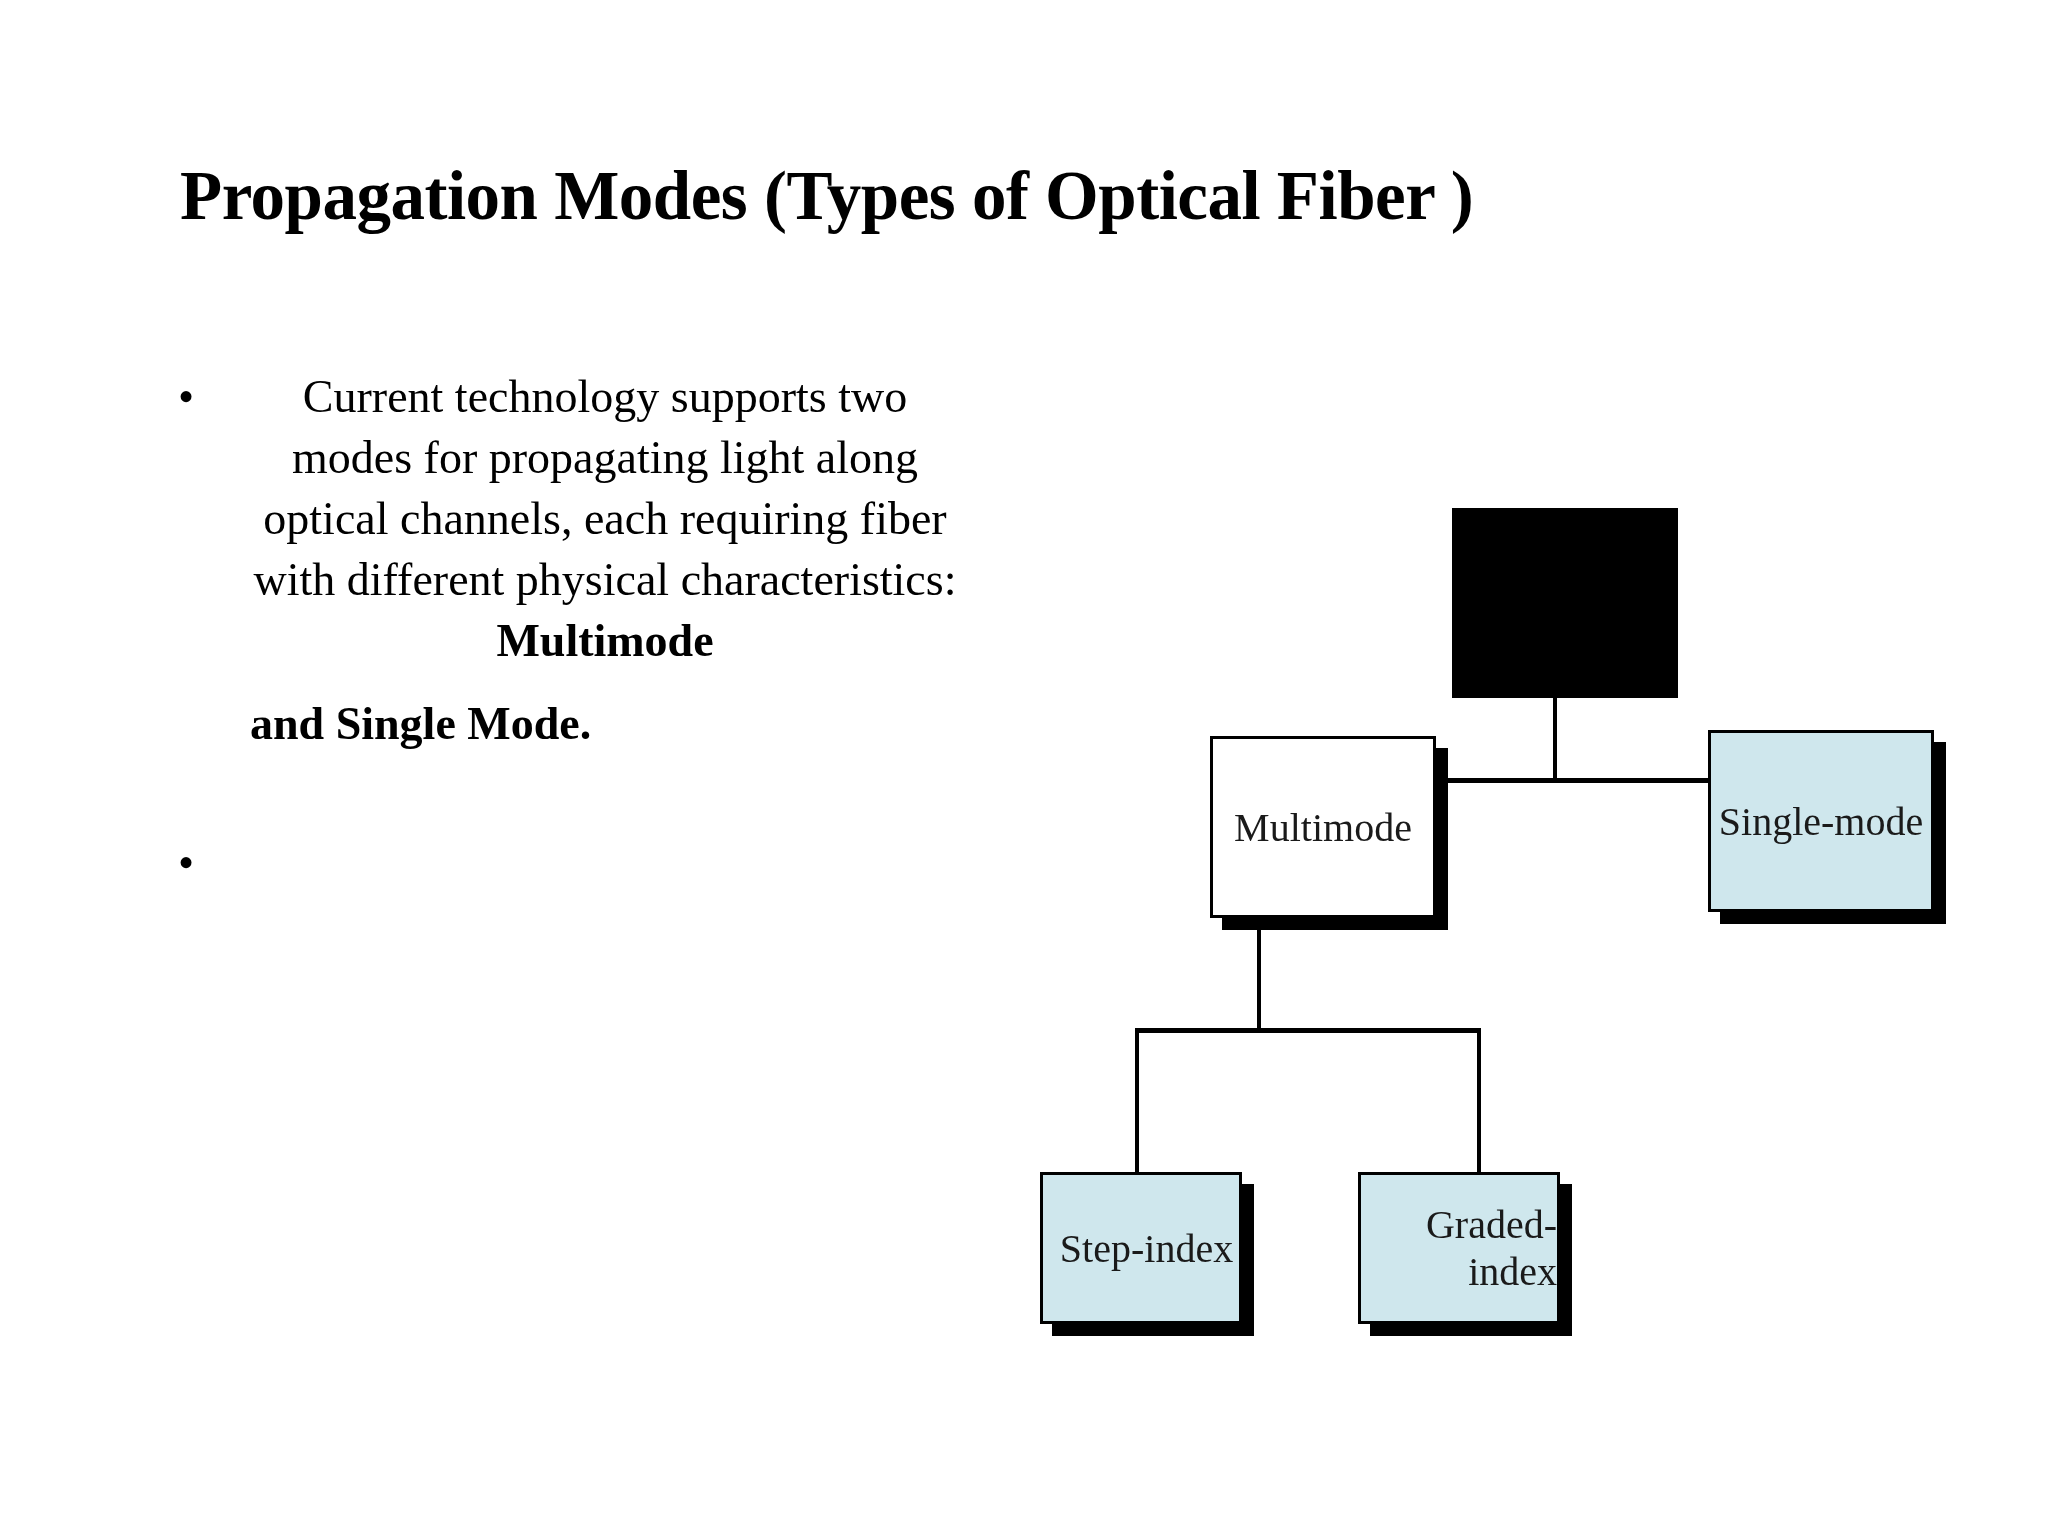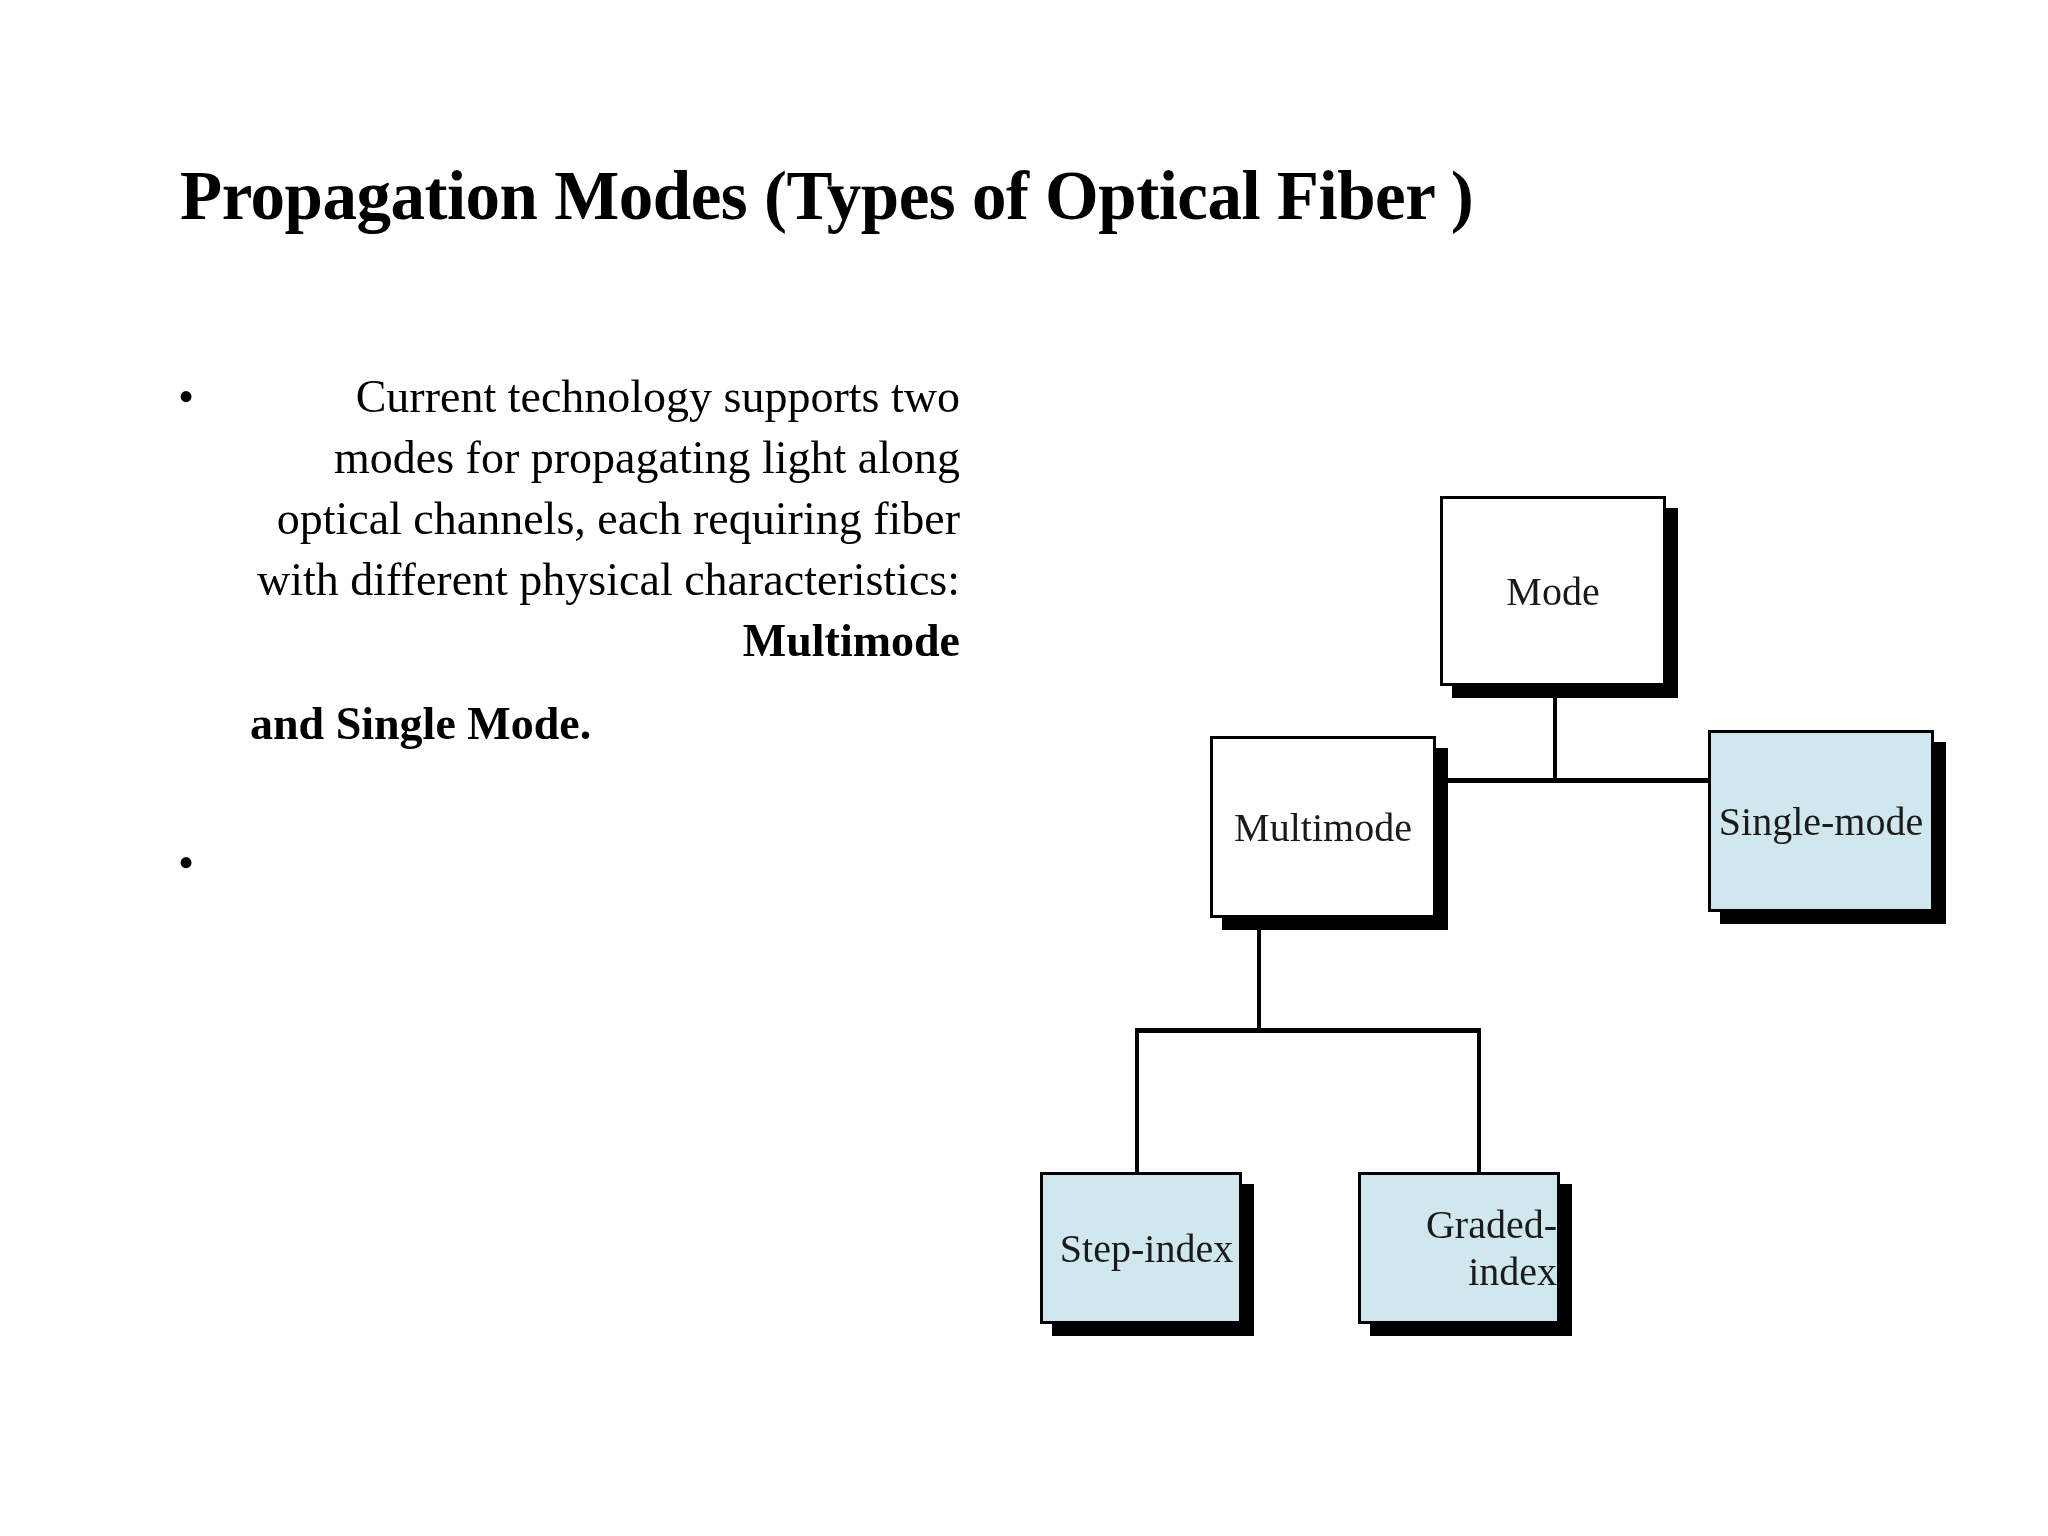--- a/index.html
+++ b/index.html
@@ -61,21 +61,21 @@
     line-height: 61px;
     color: #000000;
     text-align: left;
   }
 
   .bullet-text {
     margin-left: 80px;
     font-size: 46px;
     line-height: 61px;
     color: #000000;
-    text-align: right;
+    text-align: center;
     font-family: "Liberation Serif", "DejaVu Serif", serif;
   }
 
   .bullet-text b {
     font-weight: bold;
   }
 
   .bullet-tail {
     margin-left: 80px;
     font-size: 46px;
@@ -169,23 +169,20 @@
     <div class="edge-h" style="left:237px; top:318px; width:598px;"></div>
     <div class="edge-v" style="left:237px; top:318px; height:118px;"></div>
     <div class="edge-v" style="left:831px; top:318px; height:112px;"></div>
 
     <div class="edge-v" style="left:237px; top:450px; height:118px;"></div>
     <div class="edge-v" style="left:237px; top:560px; height:12px;"></div>
     <div class="edge-h" style="left:115px; top:568px; width:346px;"></div>
     <div class="edge-v" style="left:115px; top:568px; height:148px;"></div>
     <div class="edge-v" style="left:457px; top:568px; height:148px;"></div>
 
-    <div class="node" style="left:420px; top:36px;  width:226px; height:190px;">
-      <span>Mode</span>
-    </div>
 
     <div class="node" style="left:190px; top:276px; width:226px; height:182px;">
       <span>Multimode</span>
     </div>
 
     <div class="node blue" style="left:688px; top:270px; width:226px; height:182px;">
       <span>Single-mode</span>
     </div>
 
     <div class="node blue" style="left:20px;  top:712px; width:202px; height:152px;padding-left:11px;">

